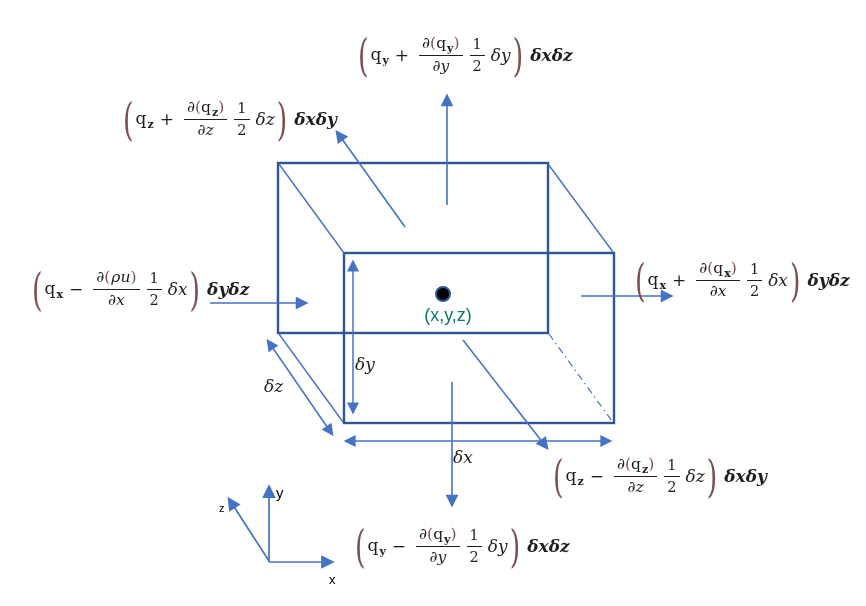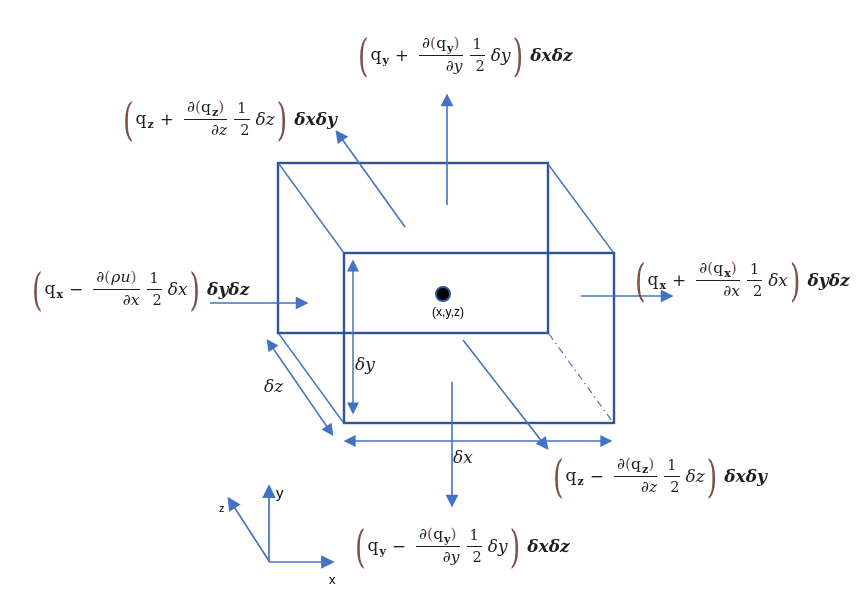--- a/index.html
+++ b/index.html
@@ -11,34 +11,34 @@
   .flux{position:absolute;display:flex;align-items:center;height:54px;
         font-family:"DejaVu Serif",serif;font-size:17px;color:#1e1e1e;white-space:nowrap;}
   .paren{font-size:27px;line-height:1;display:inline-block;transform:scaleY(1.65);
          color:#7d4f4f;margin:0 2px;font-style:normal;}
   .pr{color:#7d4f4f;font-style:normal;}
   .rm{font-style:normal;}
   .it{font-style:italic;}
   .flux sub{font-size:11px;font-weight:bold;font-style:normal;vertical-align:-4px;
             line-height:1;margin-left:1px;}
   .op{margin:0 6px;font-style:normal;}
-  .frac{display:inline-flex;flex-direction:column;align-items:flex-end;font-size:15.5px;
+  .frac{display:inline-flex;flex-direction:column;align-items:center;font-size:15.5px;
         margin:0 4px;line-height:1.25;}
   .frac .num{border-bottom:1.4px solid #1e1e1e;padding:0 3px 1px;}
   .frac .den{padding-top:1px;}
   .half{font-size:14.5px;margin:0 3px;}
   .delta{margin-left:3px;}
   .outer{margin-left:5px;font-weight:bold;}
 
   
   .dimlbl{position:absolute;font-family:"DejaVu Serif",serif;font-style:italic;
           font-size:17px;color:#1e1e1e;}
   .axlbl{position:absolute;font-family:"Liberation Sans",sans-serif;color:#000;}
-  .ptlbl{position:absolute;font-family:"Liberation Sans",sans-serif;font-size:12px;
-         color:#000000;width:80px;text-align:center;}
+  .ptlbl{position:absolute;font-family:"Liberation Sans",sans-serif;font-size:18px;
+         color:#0f766e;width:80px;text-align:center;}
 </style>
 </head>
 <body>
 
 <div id="canvas">
 
   <svg width="866" height="606" viewBox="0 0 866 606">
     <defs>
       <marker id="ah" viewBox="0 0 10 10" refX="8" refY="5" markerWidth="9" markerHeight="8" orient="auto-start-reverse">
         <path d="M0,0 L10,5 L0,10 z" fill="#4472C4"></path>

